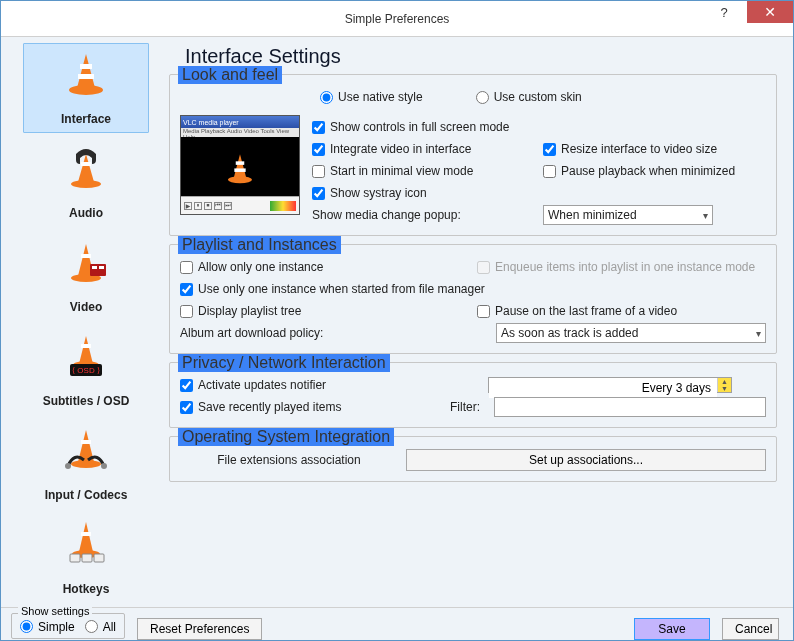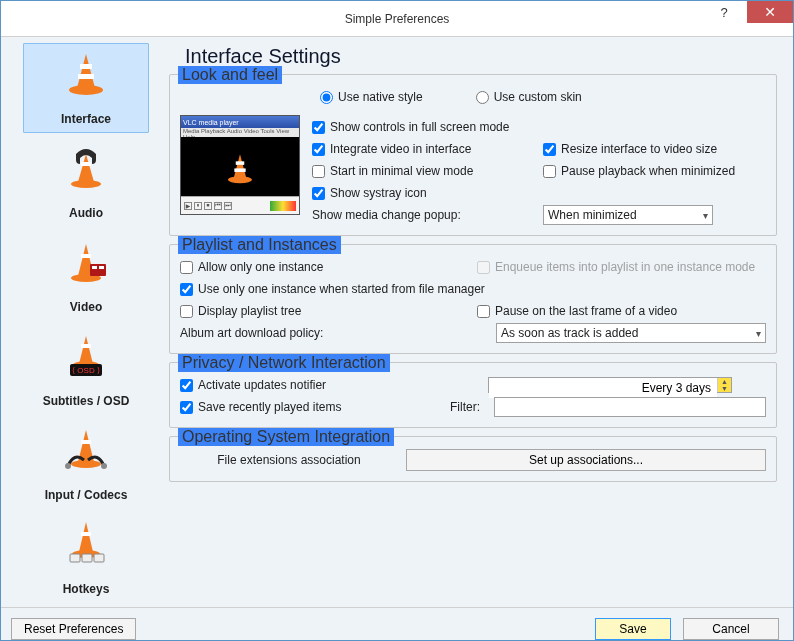--- a/index.html
+++ b/index.html
@@ -37,21 +37,21 @@
 select, .combo { font-size: 12px; padding: 1px 4px; border: 1px solid #a0a0a0; background: #fff; height: 20px; }
 .combo { display: inline-flex; align-items: center; justify-content: space-between; cursor: pointer; }
 .combo::after { content: "▾"; font-size: 10px; color: #555; margin-left: 6px; }
 input[type=text] { font-size: 12px; padding: 1px 4px; border: 1px solid #a0a0a0; background: #fff; height: 20px; }
 .disabled { color: #a0a0a0; }
 .spinner { display: inline-flex; align-items: stretch; border: 1px solid #a0a0a0; height: 16px; background: #fde047; }
 .spinner input { border: none; text-align: right; width: 228px; outline: none; font-size: 12px; padding: 0 6px; }
 .spinner .arrows { display: flex; flex-direction: column; width: 14px; border-left: 1px solid #ccc; }
 .spinner .arrows span { flex: 1; font-size: 7px; display: flex; align-items: center; justify-content: center; cursor: pointer; color: #555; }
 .btn { border: 1px solid #a8a8a8; background: #f4f4f4; font-size: 12px; padding: 3px 12px; cursor: pointer; }
-.btn.primary { border: 1px solid #3399ff; background: #fef9c3; }
+.btn.primary { border: 1px solid #3399ff; background: #c4b5fd; }
 .bottombar { height: 42px; border-top: 1px solid #d0d0d0; display: flex; align-items: center; padding: 0 14px 0 10px; gap: 12px; }
 .show-settings { border: 1px solid #bcbcbc; border-radius: 2px; padding: 2px 8px 4px 8px; font-size: 12px; position: relative; margin-top: -6px; }
 .show-settings .ss-title { position: absolute; top: -9px; left: 6px; background: #eef3f8; padding: 0 3px; font-size: 11px; }
 .show-settings .ss-opts { display: flex; gap: 10px; margin-top: 4px; }
 .spacer { flex: 1; }
 .cone svg { display: block; }
 </style>
 </head>
 <body>
 
@@ -286,17 +286,30 @@
       <span class="group-title">Operating System Integration</span>
       <div class="row">
         <span style="width:218px;text-align:center;">File extensions association</span>
         <button class="btn" style="flex:1;">Set up associations...</button>
       </div>
     </div>
   </div>
 </div>
 
 <div class="bottombar">
+  <div class="show-settings">
+    <span class="ss-title">Show settings</span>
+    <div class="ss-opts">
+      <label class="radio">
+          <input type="radio" name="ss" checked="" style="">
+          <span>Simple</span>
+        </label>
+      <label class="radio">
+          <input type="radio" name="ss" style="">
+          <span>All</span>
+        </label>
+    </div>
+  </div>
   <button class="btn">Reset Preferences</button>
   <div class="spacer"></div>
   <button class="btn primary" style="width:76px;">Save</button>
-  <button class="btn" style="width:96px;">Cancel</button>
+  <button class="btn" style="width:57px;">Cancel</button>
 </div>
 
 </body></html>

